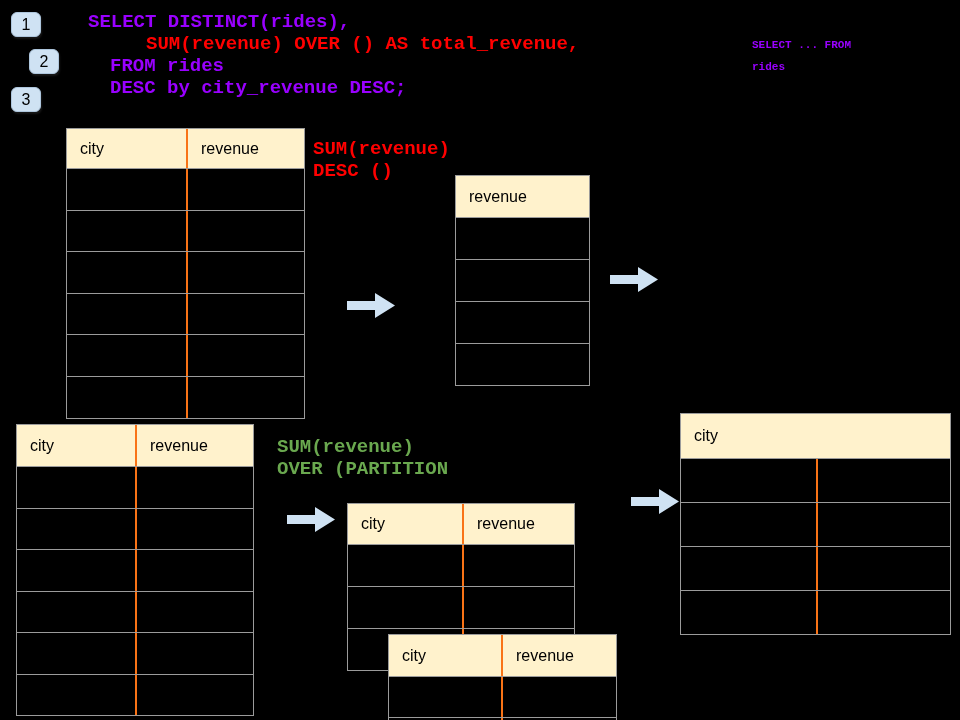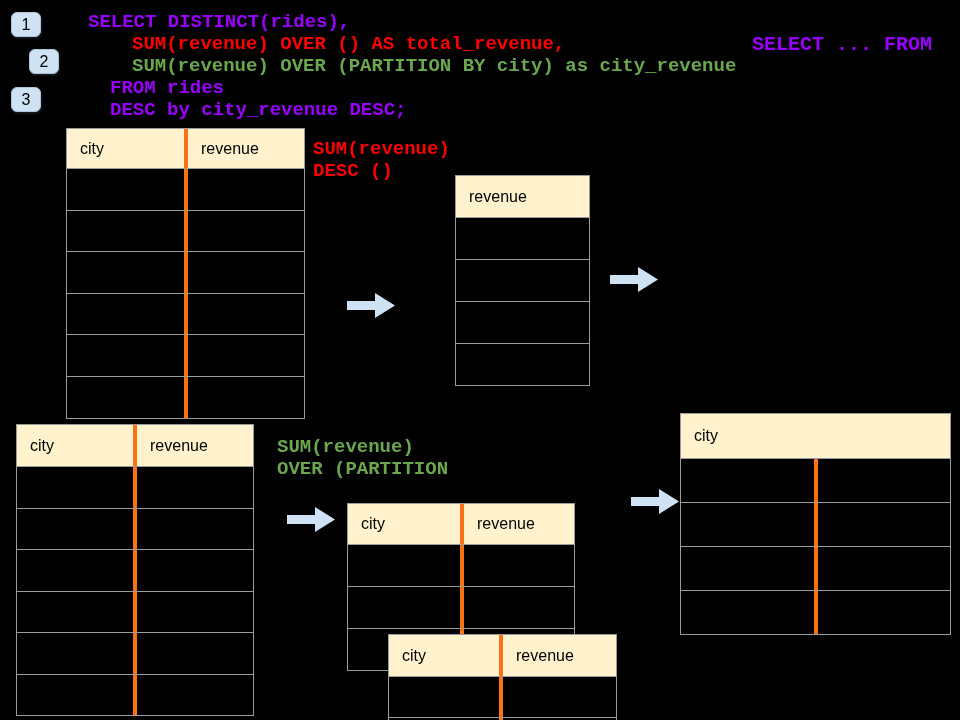--- a/index.html
+++ b/index.html
@@ -10,39 +10,39 @@
   .badge{position:absolute;width:30px;height:25px;background:#cfe2f3;border:1px solid #aec6dd;
          border-radius:6px;display:flex;align-items:center;justify-content:center;
          font:16px "Liberation Sans",sans-serif;color:#000;box-sizing:border-box;
          box-shadow:1px 2px 2px rgba(40,40,40,.6);}
   .b1{left:11px;top:12px;} .b2{left:29px;top:49px;} .b3{left:11px;top:87px;}
 
   
   .code{position:absolute;left:88px;top:11px;}
   .cl{height:22px;line-height:22px;white-space:pre;
       font:bold 19px "Liberation Mono","DejaVu Sans Mono",monospace;}
-  .ind1{margin-left:22px;} .ind2{margin-left:44px;}
+  .ind1{margin-left:22px;} .ind2{margin-left:58px;}
   .purple{color:#9900ff;} .red{color:#ff0000;} .green{color:#6aa84f;}
 
   
   .note{position:absolute;left:752px;top:34px;}
-  .note .cl{height:22px;line-height:22px;font-size:20px;}
+  .note .cl{height:22px;line-height:22px;font-size:11px;}
 
   
   .fnlabel{position:absolute;}
   .lab-total{left:313px;top:138px;}
   .lab-part{left:277px;top:436px;}
 
   
   .tbl{position:absolute;background:#000;border:1px solid #9b9b9b;box-sizing:border-box;}
   .tr{display:flex;box-sizing:border-box;}
   .tr.head{background:#fff2cc;}
   .body .tr{border-top:1px solid #9b9b9b;}
   .td{box-sizing:border-box;display:flex;align-items:center;padding-left:13px;
-      font:16px "Liberation Sans",sans-serif;color:#000;border-right:4px solid #f97316;}
+      font:16px "Liberation Sans",sans-serif;color:#000;border-right:2px solid #f97316;}
   .td:last-child{border-right:none;text-align:right;}
   .td.c2{flex:1;}
   .one-col .td.c1{flex:1;border-right:none;}
 
   .t1{left:66px;top:128px;width:239px;}  .t1 .head{height:39px;} .t1 .body .tr{height:41.6px;} .t1 .td.c1{width:121px;}
   .t2{left:455px;top:175px;width:135px;} .t2 .head{height:41px;} .t2 .body .tr{height:42px;}
   .t3{left:16px;top:424px;width:238px;}  .t3 .head{height:41px;} .t3 .body .tr{height:41.5px;} .t3 .td.c1{width:120px;}
   .t4{left:347px;top:503px;width:228px;} .t4 .head{height:40px;} .t4 .body .tr{height:42px;}   .t4 .td.c1{width:116px;}
   .t5{left:388px;top:634px;width:229px;} .t5 .head{height:41px;} .t5 .body .tr{height:41px;}   .t5 .td.c1{width:114px;}
   .t6{left:680px;top:413px;width:271px;} .t6 .head{height:44px;} .t6 .body .tr{height:44px;}   .t6 .td.c1{width:137px;}
@@ -57,27 +57,27 @@
 
 <div id="page">
 
   <div class="badge b1">1</div>
   <div class="badge b2">2</div>
   <div class="badge b3">3</div>
 
   <div class="code">
     <div class="cl purple ind0">SELECT DISTINCT(rides),</div>
     <div class="cl red    ind2">SUM(revenue) OVER () AS total_revenue,</div>
-    <div class="cl green  ind2">SUM(revenue) OVER (PARTITION BY city) as city_revenue</div>
     <div class="cl purple ind1">FROM rides</div>
     <div class="cl purple ind1">DESC by city_revenue DESC;</div>
   </div>
 
   <div class="note">
     <div class="cl purple">SELECT ... FROM</div>
+    <div class="cl purple">rides</div>
   </div>
 
   <div class="tbl t1">
     <div class="tr head">
       <div class="td c1">city</div>
       <div class="td c2">revenue</div>
     </div>
     <div class="body">
         <div class="tr">
           <div class="td c1"></div>

